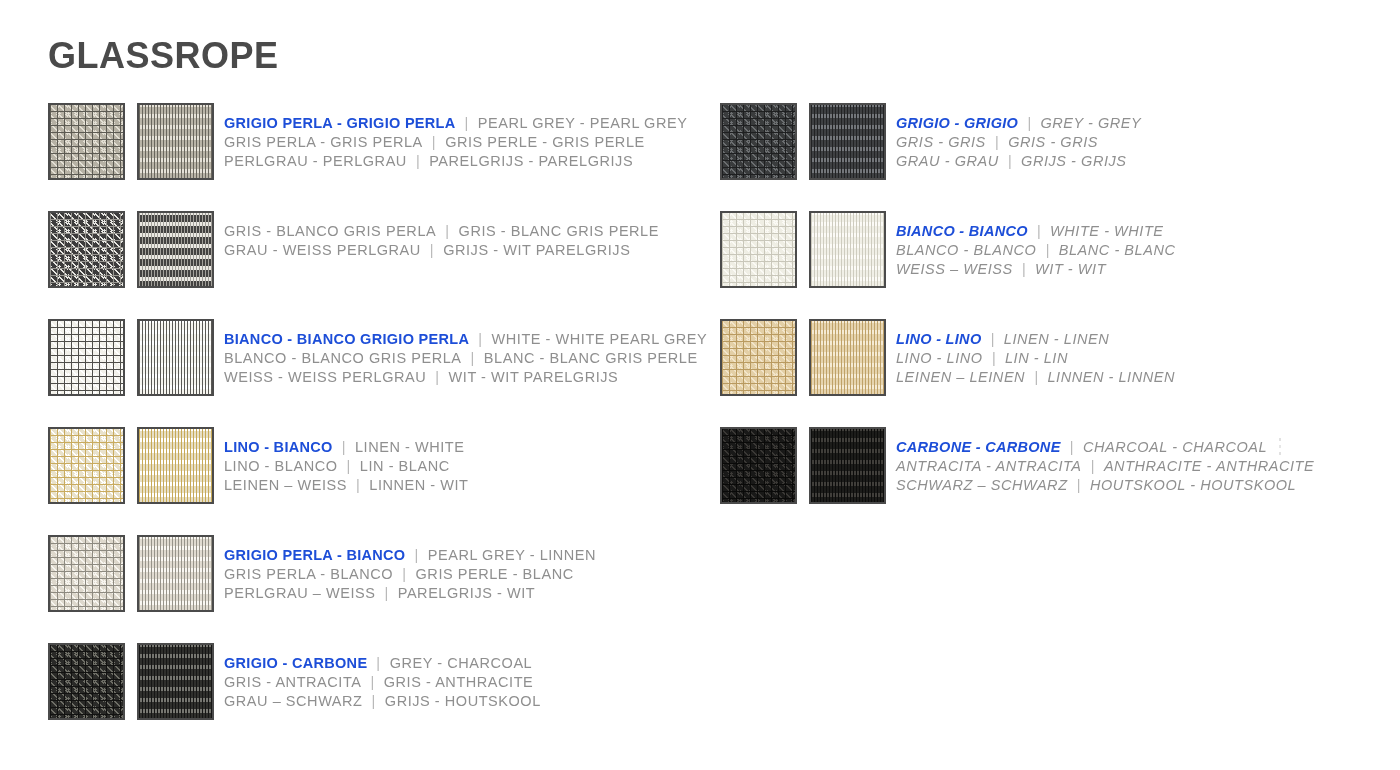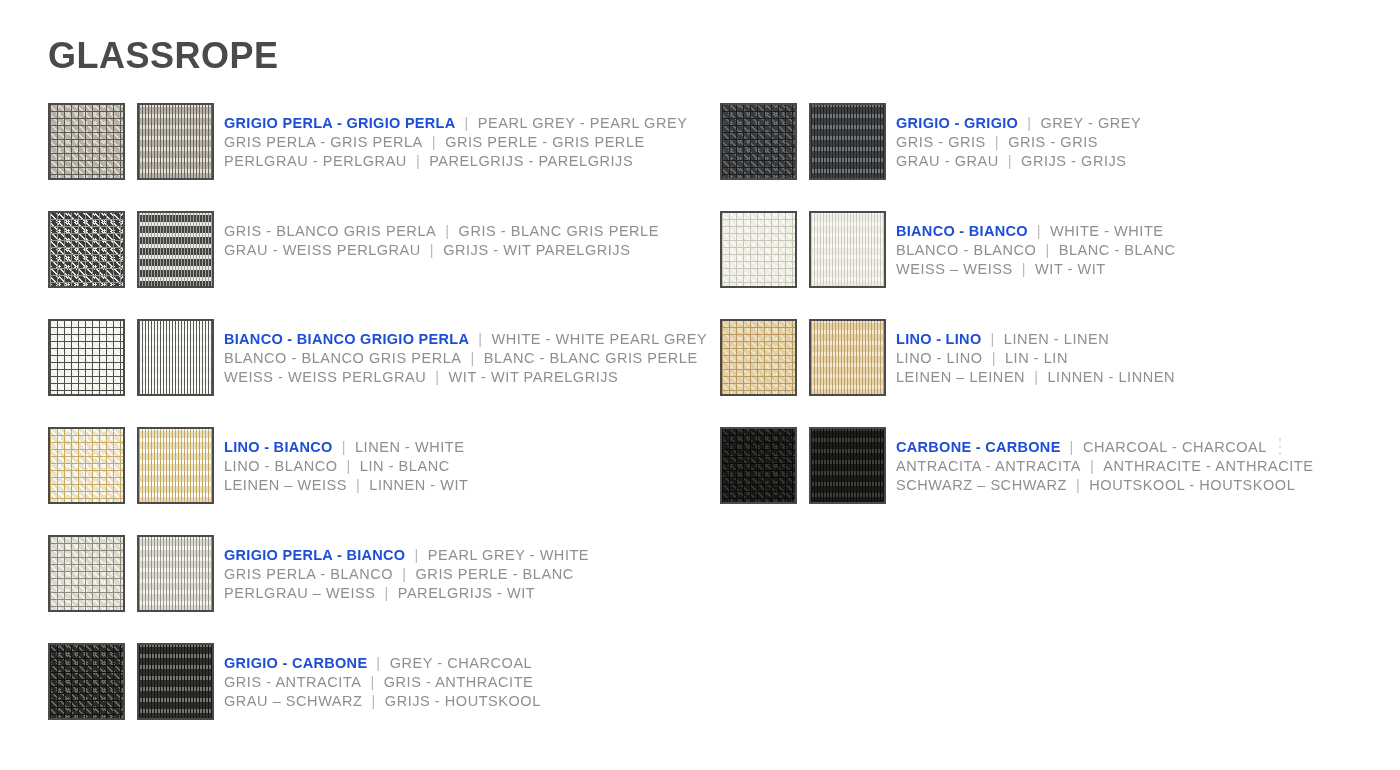--- a/index.html
+++ b/index.html
@@ -26,21 +26,21 @@
   .columns{
     position:absolute;
     left:0; top:103px;
     width:1400px;
   }
   .col{
     position:absolute;
     top:0;
   }
   .col-left{left:48px;width:660px;}
-  .col-right{left:720px;width:640px;}
+  .col-right{left:720px;width:640px;font-style:italic;}
 
   .swatch-row{
     position:relative;
     height:108px;
   }
 
   .swatches{
     position:absolute;
     left:0; top:0;
     display:flex;
@@ -189,21 +189,21 @@
         <div class="swatch-row">
           <div class="swatches">
             <div class="swatch">
               <div class="tex w-basket" style="background-image:repeating-linear-gradient(90deg,#8d8a80 0 1px,transparent 1px 7px),repeating-linear-gradient(0deg,#8d8a80 0 1px,transparent 1px 7px),repeating-linear-gradient(45deg,#f7f5ef 0 2px,transparent 2px 5px),linear-gradient(#ddd8cc,#ddd8cc);background-size:7px 7px,7px 7px,9px 9px,100% 100%;"></div>
             </div>
             <div class="swatch">
               <div class="tex w-rib" style="background-image:repeating-linear-gradient(90deg,#97948a 0 1px,transparent 1px 3px),repeating-linear-gradient(0deg,#f9f7f2 0 2px,transparent 2px 9px),linear-gradient(#e0dbd0,#e0dbd0);background-size:3px 100%,4px 11px,100% 100%;"></div>
             </div>
           </div>
           <div class="names">
-            <div class="name-line primary"><span class="nm-a">GRIGIO PERLA - BIANCO</span><span class="sep">|</span><span class="nm-b">PEARL GREY - WHITE</span></div>
+            <div class="name-line primary"><span class="nm-a">GRIGIO PERLA - BIANCO</span><span class="sep">|</span><span class="nm-b">PEARL GREY - LINNEN</span></div>
             <div class="name-line secondary"><span class="nm-a">GRIS PERLA - BLANCO</span><span class="sep">|</span><span class="nm-b">GRIS PERLE - BLANC</span></div>
             <div class="name-line tertiary"><span class="nm-a">PERLGRAU – WEISS</span><span class="sep">|</span><span class="nm-b">PARELGRIJS - WIT</span></div>
           </div>
         </div>
         <div class="swatch-row">
           <div class="swatches">
             <div class="swatch">
               <div class="tex w-basket" style="background-image:repeating-linear-gradient(90deg,#121211 0 1px,transparent 1px 7px),repeating-linear-gradient(0deg,#121211 0 1px,transparent 1px 7px),repeating-linear-gradient(45deg,#6e6e66 0 2px,transparent 2px 5px),linear-gradient(#2a2a28,#2a2a28);background-size:7px 7px,7px 7px,9px 9px,100% 100%;"></div>
             </div>
             <div class="swatch">

